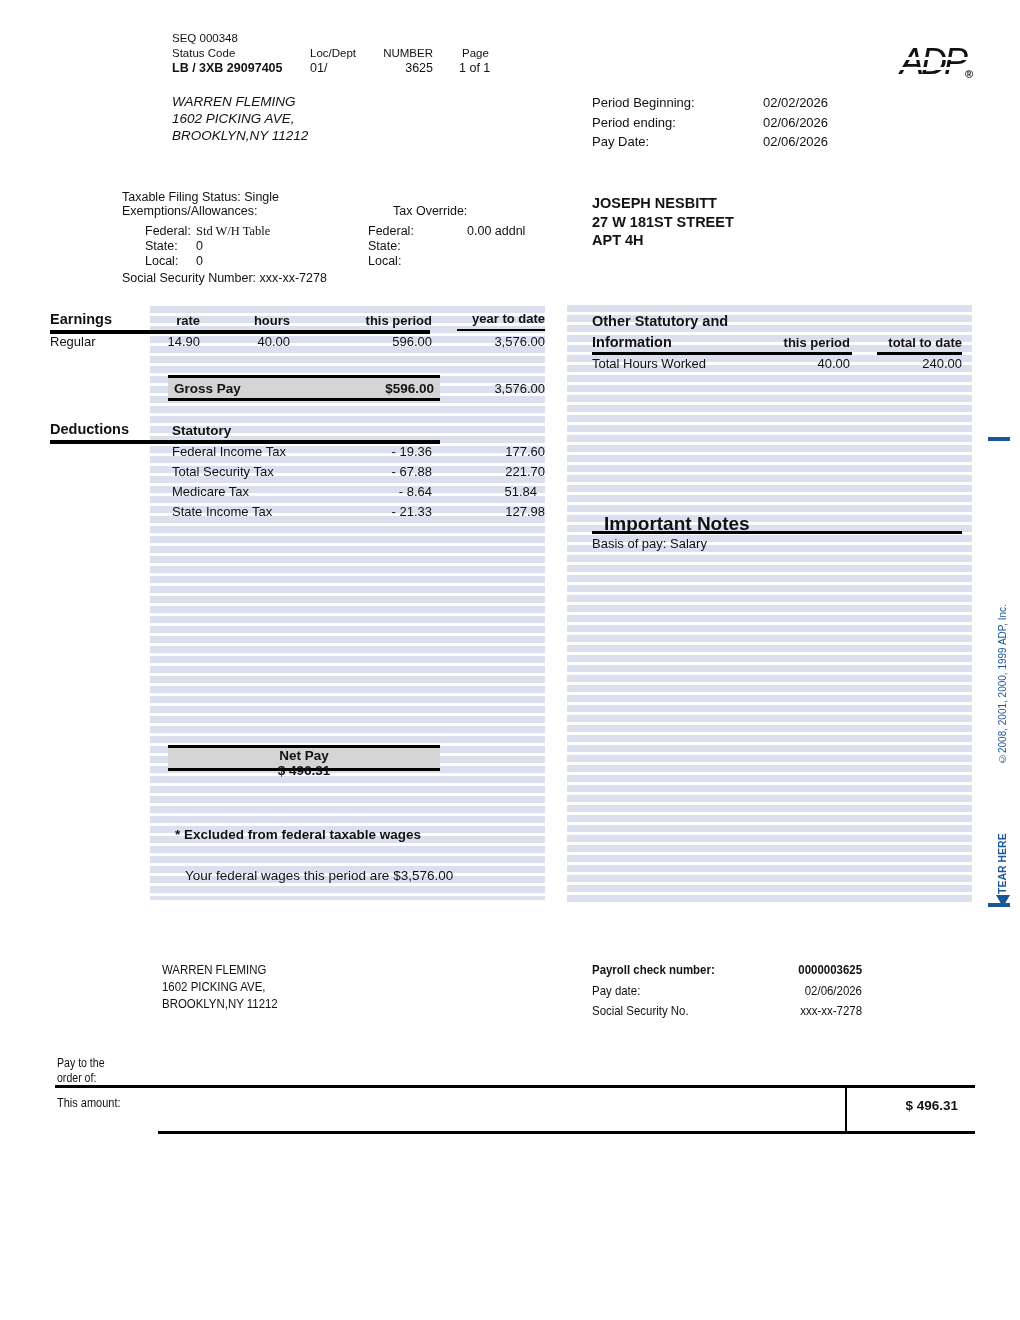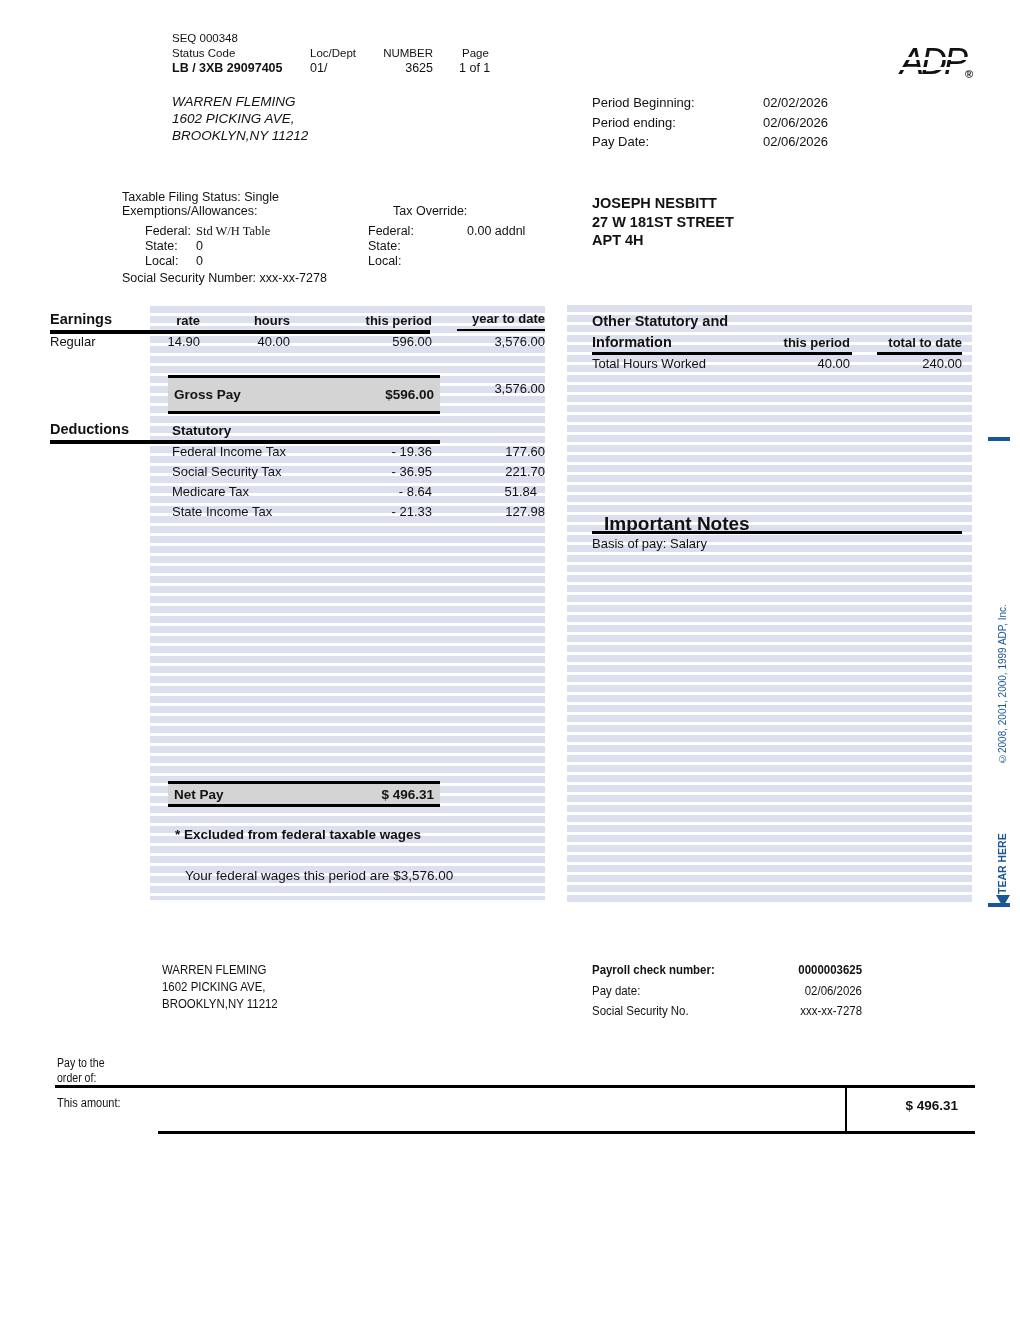--- a/index.html
+++ b/index.html
@@ -108,52 +108,52 @@
   <div class="abs hline" style="left:457px; top:329px; width:88px; height:2px;"></div>
 
   <div>
     <div class="abs" style="left:50px; top:334px;">Regular</div>
     <div class="abs r" style="left:120px; top:334px; width:80px;">14.90</div>
     <div class="abs r" style="left:210px; top:334px; width:80px;">40.00</div>
     <div class="abs r" style="left:312px; top:334px; width:120px;">596.00</div>
     <div class="abs r" style="left:445px; top:334px; width:100px;">3,576.00</div>
   </div>
 
-  <div class="abs graybox" style="left:168px; top:375px; width:272px; height:39px;">
+  <div class="abs graybox" style="left:168px; top:375px; width:272px; height:26px;">
     <span>Gross Pay</span>
     <span>$596.00</span>
   </div>
   <div class="abs r" style="left:445px; top:381px; width:100px;">3,576.00</div>
 
   <div class="abs b" style="left:50px; top:421px; font-size:14.5px;">Deductions</div>
   <div class="abs b" style="left:172px; top:423px; font-size:13.5px;">Statutory</div>
   <div class="abs hline" style="left:50px; top:440px; width:390px; height:3.5px;"></div>
 
   <div>
     <div class="abs" style="left:172px; top:444px;">Federal Income Tax</div>
     <div class="abs r" style="left:312px; top:444px; width:120px;">- 19.36</div>
     <div class="abs r" style="left:445px; top:444px; width:100px;">177.60</div>
   </div>
   <div>
-    <div class="abs" style="left:172px; top:464px;">Social Security Tax</div>
-    <div class="abs r" style="left:312px; top:464px; width:120px;">- 36.95</div>
+    <div class="abs" style="left:172px; top:464px;">Total Security Tax</div>
+    <div class="abs r" style="left:312px; top:464px; width:120px;">- 67.88</div>
     <div class="abs r" style="left:445px; top:464px; width:100px;">221.70</div>
   </div>
   <div>
     <div class="abs" style="left:172px; top:484px;">Medicare Tax</div>
     <div class="abs r" style="left:312px; top:484px; width:120px;">- 8.64</div>
     <div class="abs r" style="left:437px; top:484px; width:100px;">51.84</div>
   </div>
   <div>
     <div class="abs" style="left:172px; top:504px;">State Income Tax</div>
     <div class="abs r" style="left:312px; top:504px; width:120px;">- 21.33</div>
     <div class="abs r" style="left:445px; top:504px; width:100px;">127.98</div>
   </div>
 
-  <div class="abs graybox" style="left:168px; top:781px; width:272px; height:26px;">
+  <div class="abs graybox" style="left:168px; top:745px; width:272px; height:26px;flex-direction:column;">
     <span>Net Pay</span>
     <span>$ 496.31</span>
   </div>
 
   <div class="abs b" style="left:175px; top:827px; font-size:13.5px;">* Excluded  from  federal  taxable  wages</div>
   <div class="abs" style="left:185px; top:868px; font-size:13.5px;">Your  federal  wages  this  period  are  $3,576.00</div>
 
   <div class="abs b" style="left:592px; top:313px; font-size:14.5px;">Other Statutory and</div>
   <div class="abs b" style="left:592px; top:334px; font-size:14.5px;">Information</div>
   <div class="abs b r" style="left:750px; top:335px; width:100px;">this period</div>

